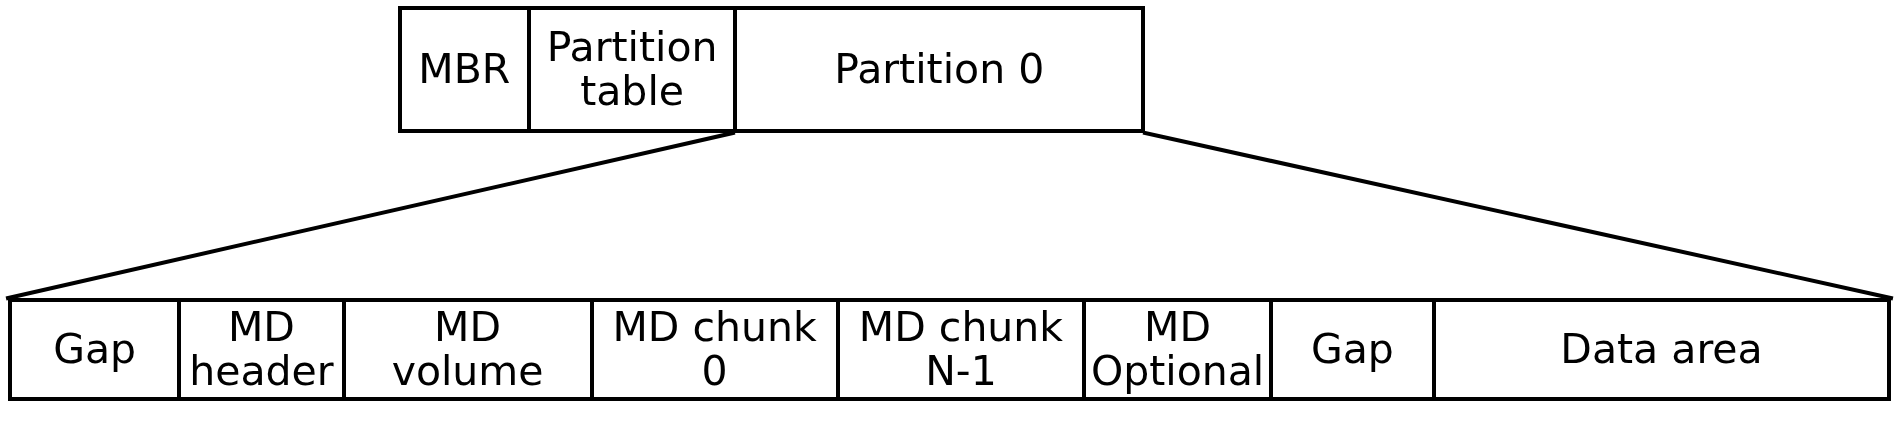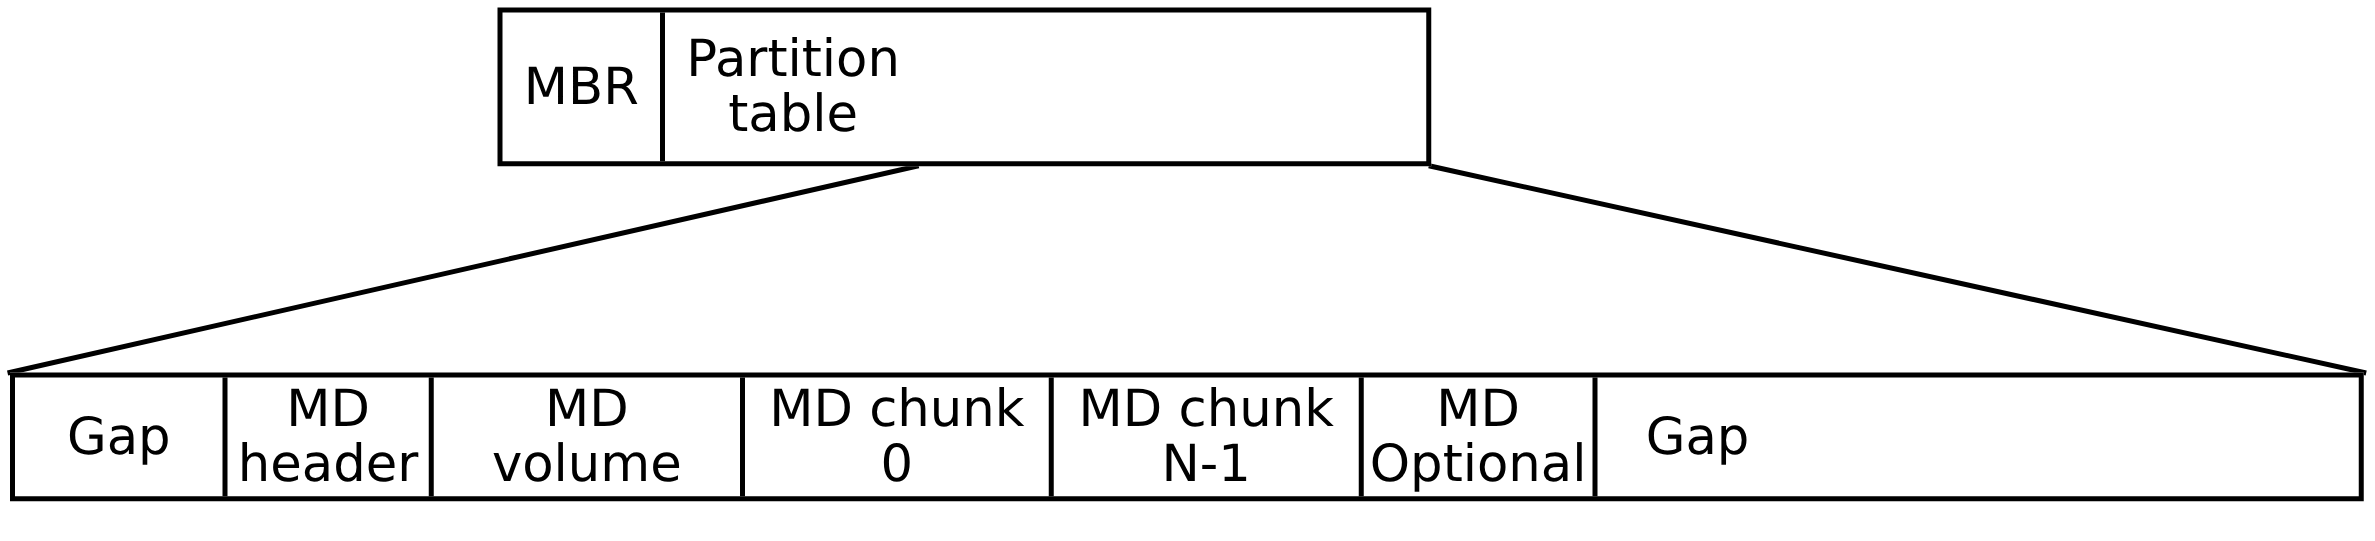--- a/index.html
+++ b/index.html
@@ -69,30 +69,32 @@
 
   <svg class="connector-layer" viewBox="0 0 1900 433" width="1900" height="433">
     <line id="conn-left" stroke="#000000" stroke-width="4" stroke-linecap="square" x1="733" y1="133" x2="8" y2="298"></line>
     <line id="conn-right" stroke="#000000" stroke-width="4" stroke-linecap="square" x1="1145" y1="133" x2="1891" y2="298"></line>
   </svg>
 
   <div class="block-row" id="upper-row">
     <div class="cell" style="width:126px">MBR</div>
     <div class="cell" style="width:209px">Partition
 table</div>
+    <div class="cell" style="width:412px">Partition 0</div>
   </div>
 
   <div class="block-row" id="lower-row">
     <div class="cell" style="width:166px">Gap</div>
     <div class="cell" style="width:165px">MD
 header</div>
     <div class="cell" style="width:249px">MD
 volume</div>
     <div class="cell" style="width:247px">MD chunk
 0</div>
     <div class="cell" style="width:248px">MD chunk
 N-1</div>
     <div class="cell" style="width:187px">MD
 Optional</div>
     <div class="cell" style="width:164px">Gap</div>
+    <div class="cell" style="width:457px">Data area</div>
   </div>
 
 </div>
 
 </body></html>

